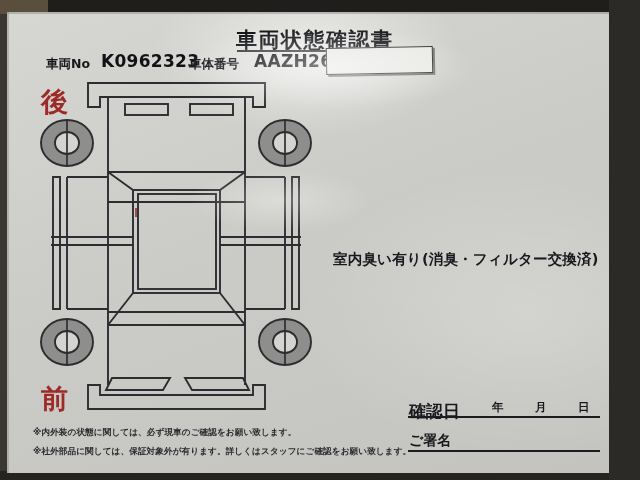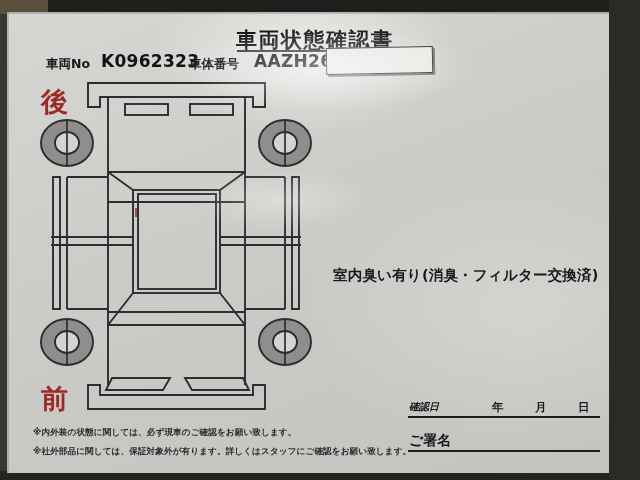--- a/index.html
+++ b/index.html
@@ -58,30 +58,30 @@
   .redaction{
     position:absolute;left:326px;top:47px;width:105px;height:25px;
     background:#e9e9e6;
     border:1px solid #2a2a28;
     box-shadow:2px 2px 0 rgba(0,0,0,.45);
     transform:rotate(-1.2deg);
   }
 
   .note-main{
     position:absolute;left:333px;top:250px;
-    font-size:14.5px;font-weight:700;color:#18191d;white-space:nowrap;letter-spacing:.2px;margin-top:16px;
+    font-size:14.5px;font-weight:700;color:#18191d;white-space:nowrap;letter-spacing:.2px;
   }
 
   
   .fn{position:absolute;font-size:8.6px;font-weight:700;color:#2a2b2f;white-space:nowrap;letter-spacing:.1px;}
   .fn1{left:33px;top:427px;}
   .fn2{left:33px;top:446px;}
 
   
-  .sig-row1{position:absolute;left:409px;top:400px;font-size:10px;font-weight:700;color:#18191d;white-space:nowrap;font-style:italic;}
+  .sig-row1{position:absolute;left:409px;top:400px;font-size:17px;font-weight:700;color:#18191d;white-space:nowrap;}
   .sig-y{position:absolute;left:492px;top:400px;font-size:11.5px;font-weight:700;color:#18191d;}
   .sig-m{position:absolute;left:535px;top:400px;font-size:11.5px;font-weight:700;color:#18191d;}
   .sig-d{position:absolute;left:578px;top:400px;font-size:11.5px;font-weight:700;color:#18191d;}
   .sig-line1{position:absolute;left:408px;top:416px;width:192px;height:1.6px;background:#1b1c20;}
   .sig-row2{position:absolute;left:409px;top:432px;font-size:14px;font-weight:700;color:#18191d;white-space:nowrap;}
   .sig-line2{position:absolute;left:408px;top:450px;width:192px;height:1.6px;background:#1b1c20;}
 
   
   .rear-glyph{
     position:absolute;left:41px;top:84px;font-size:27px;font-weight:700;

